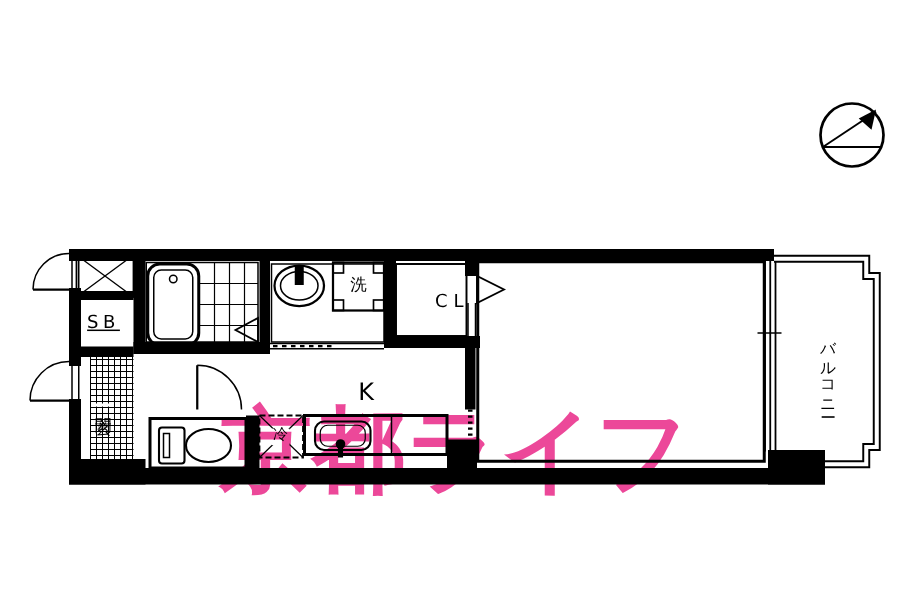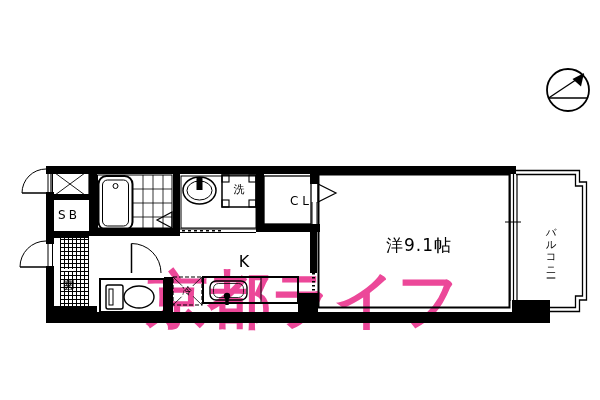--- a/index.html
+++ b/index.html
@@ -4,21 +4,21 @@
 <style>
   html,body{margin:0;padding:0;background:#fff;}
   .canvas{position:relative;width:600px;height:400px;background:#ffffff;overflow:hidden;
           font-family:"DejaVu Sans","Liberation Sans",sans-serif;color:#000;}
   .plan-svg{position:absolute;left:0;top:0;width:600px;height:400px;}
   .hatch{position:absolute;left:60px;top:237px;width:29px;height:71px;
          background:
            repeating-linear-gradient(0deg,#000 0 1px,transparent 1px 4px),
            repeating-linear-gradient(90deg,#000 0 1px,transparent 1px 4px);}
   .lbl{position:absolute;transform:translate(-50%,-50%);white-space:nowrap;line-height:1.05;}
-  .lbl-sb{left:69px;top:215px;font-size:12px;letter-spacing:3px;}
+  .lbl-sb{left:69px;top:215px;font-size:12px;letter-spacing:3px;text-decoration:underline;}
   .lbl-genkan{left:68px;top:270px;font-size:11px;writing-mode:vertical-rl;background:#fff;padding:1px 0;}
   .lbl-wash{left:239px;top:190px;font-size:11px;}
   .lbl-cl{left:289px;top:201px;font-size:12px;letter-spacing:4px;padding-left:25px;}
   .lbl-k{left:244px;top:262px;font-size:16px;}
   .lbl-fridge{left:187px;top:291px;font-size:10px;background:#fff;padding:0 1px;}
   .lbl-room{left:419px;top:246px;font-size:17px;letter-spacing:1px;}
   .lbl-balcony{left:551px;top:247px;font-size:10.5px;writing-mode:vertical-rl;letter-spacing:1px;}
   .watermark{position:absolute;left:146px;top:258px;font-size:62px;font-weight:bold;
              color:#ec4899;mix-blend-mode:multiply;letter-spacing:0px;}
 </style>
@@ -157,18 +157,17 @@
       <polygon points="584,73 581,86.5 572.5,79" fill="#000"></polygon>
     </g>
   </svg>
 
   <div class="lbl lbl-sb">SB</div>
   <div class="lbl lbl-genkan">玄関</div>
   <div class="lbl lbl-wash">洗</div>
   <div class="lbl lbl-cl">CL</div>
   <div class="lbl lbl-k">K</div>
   <div class="lbl lbl-fridge">冷</div>
-  <div class="lbl lbl-room">洋9.1帖</div>
   <div class="lbl lbl-balcony">バルコニー</div>
 
   <div class="watermark">京都ライフ</div>
 
 </div>
 
 </body></html>

